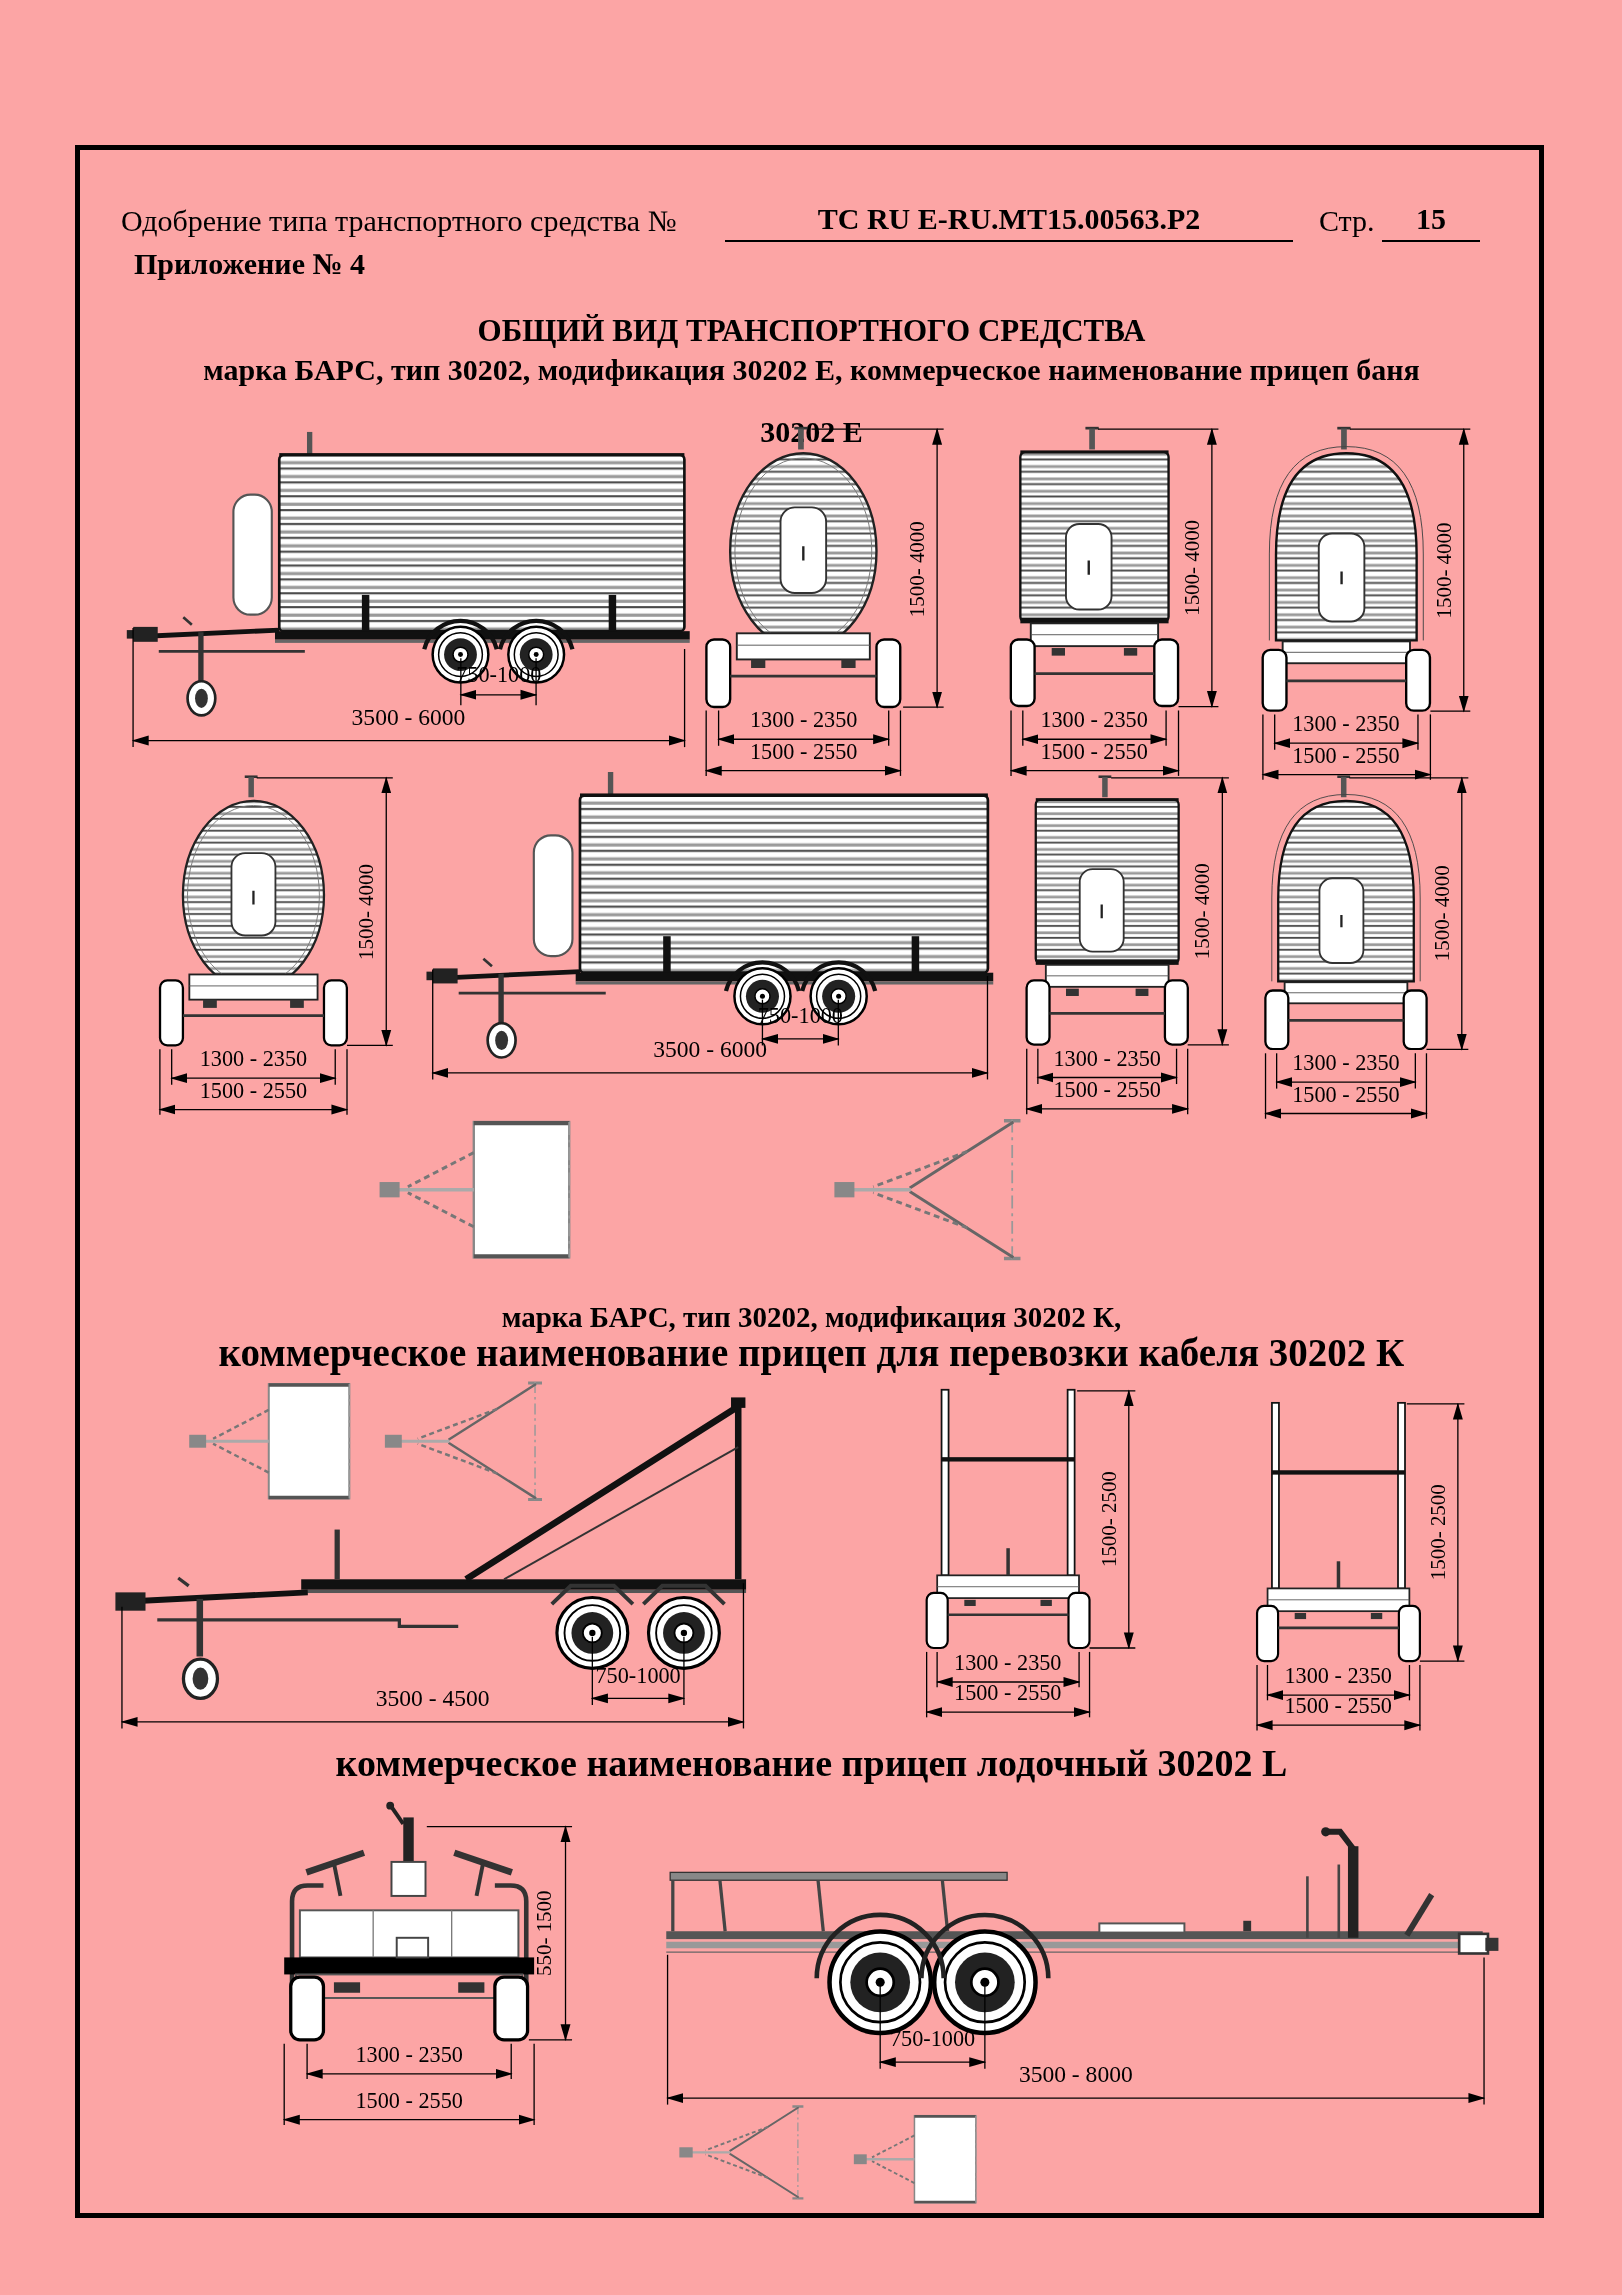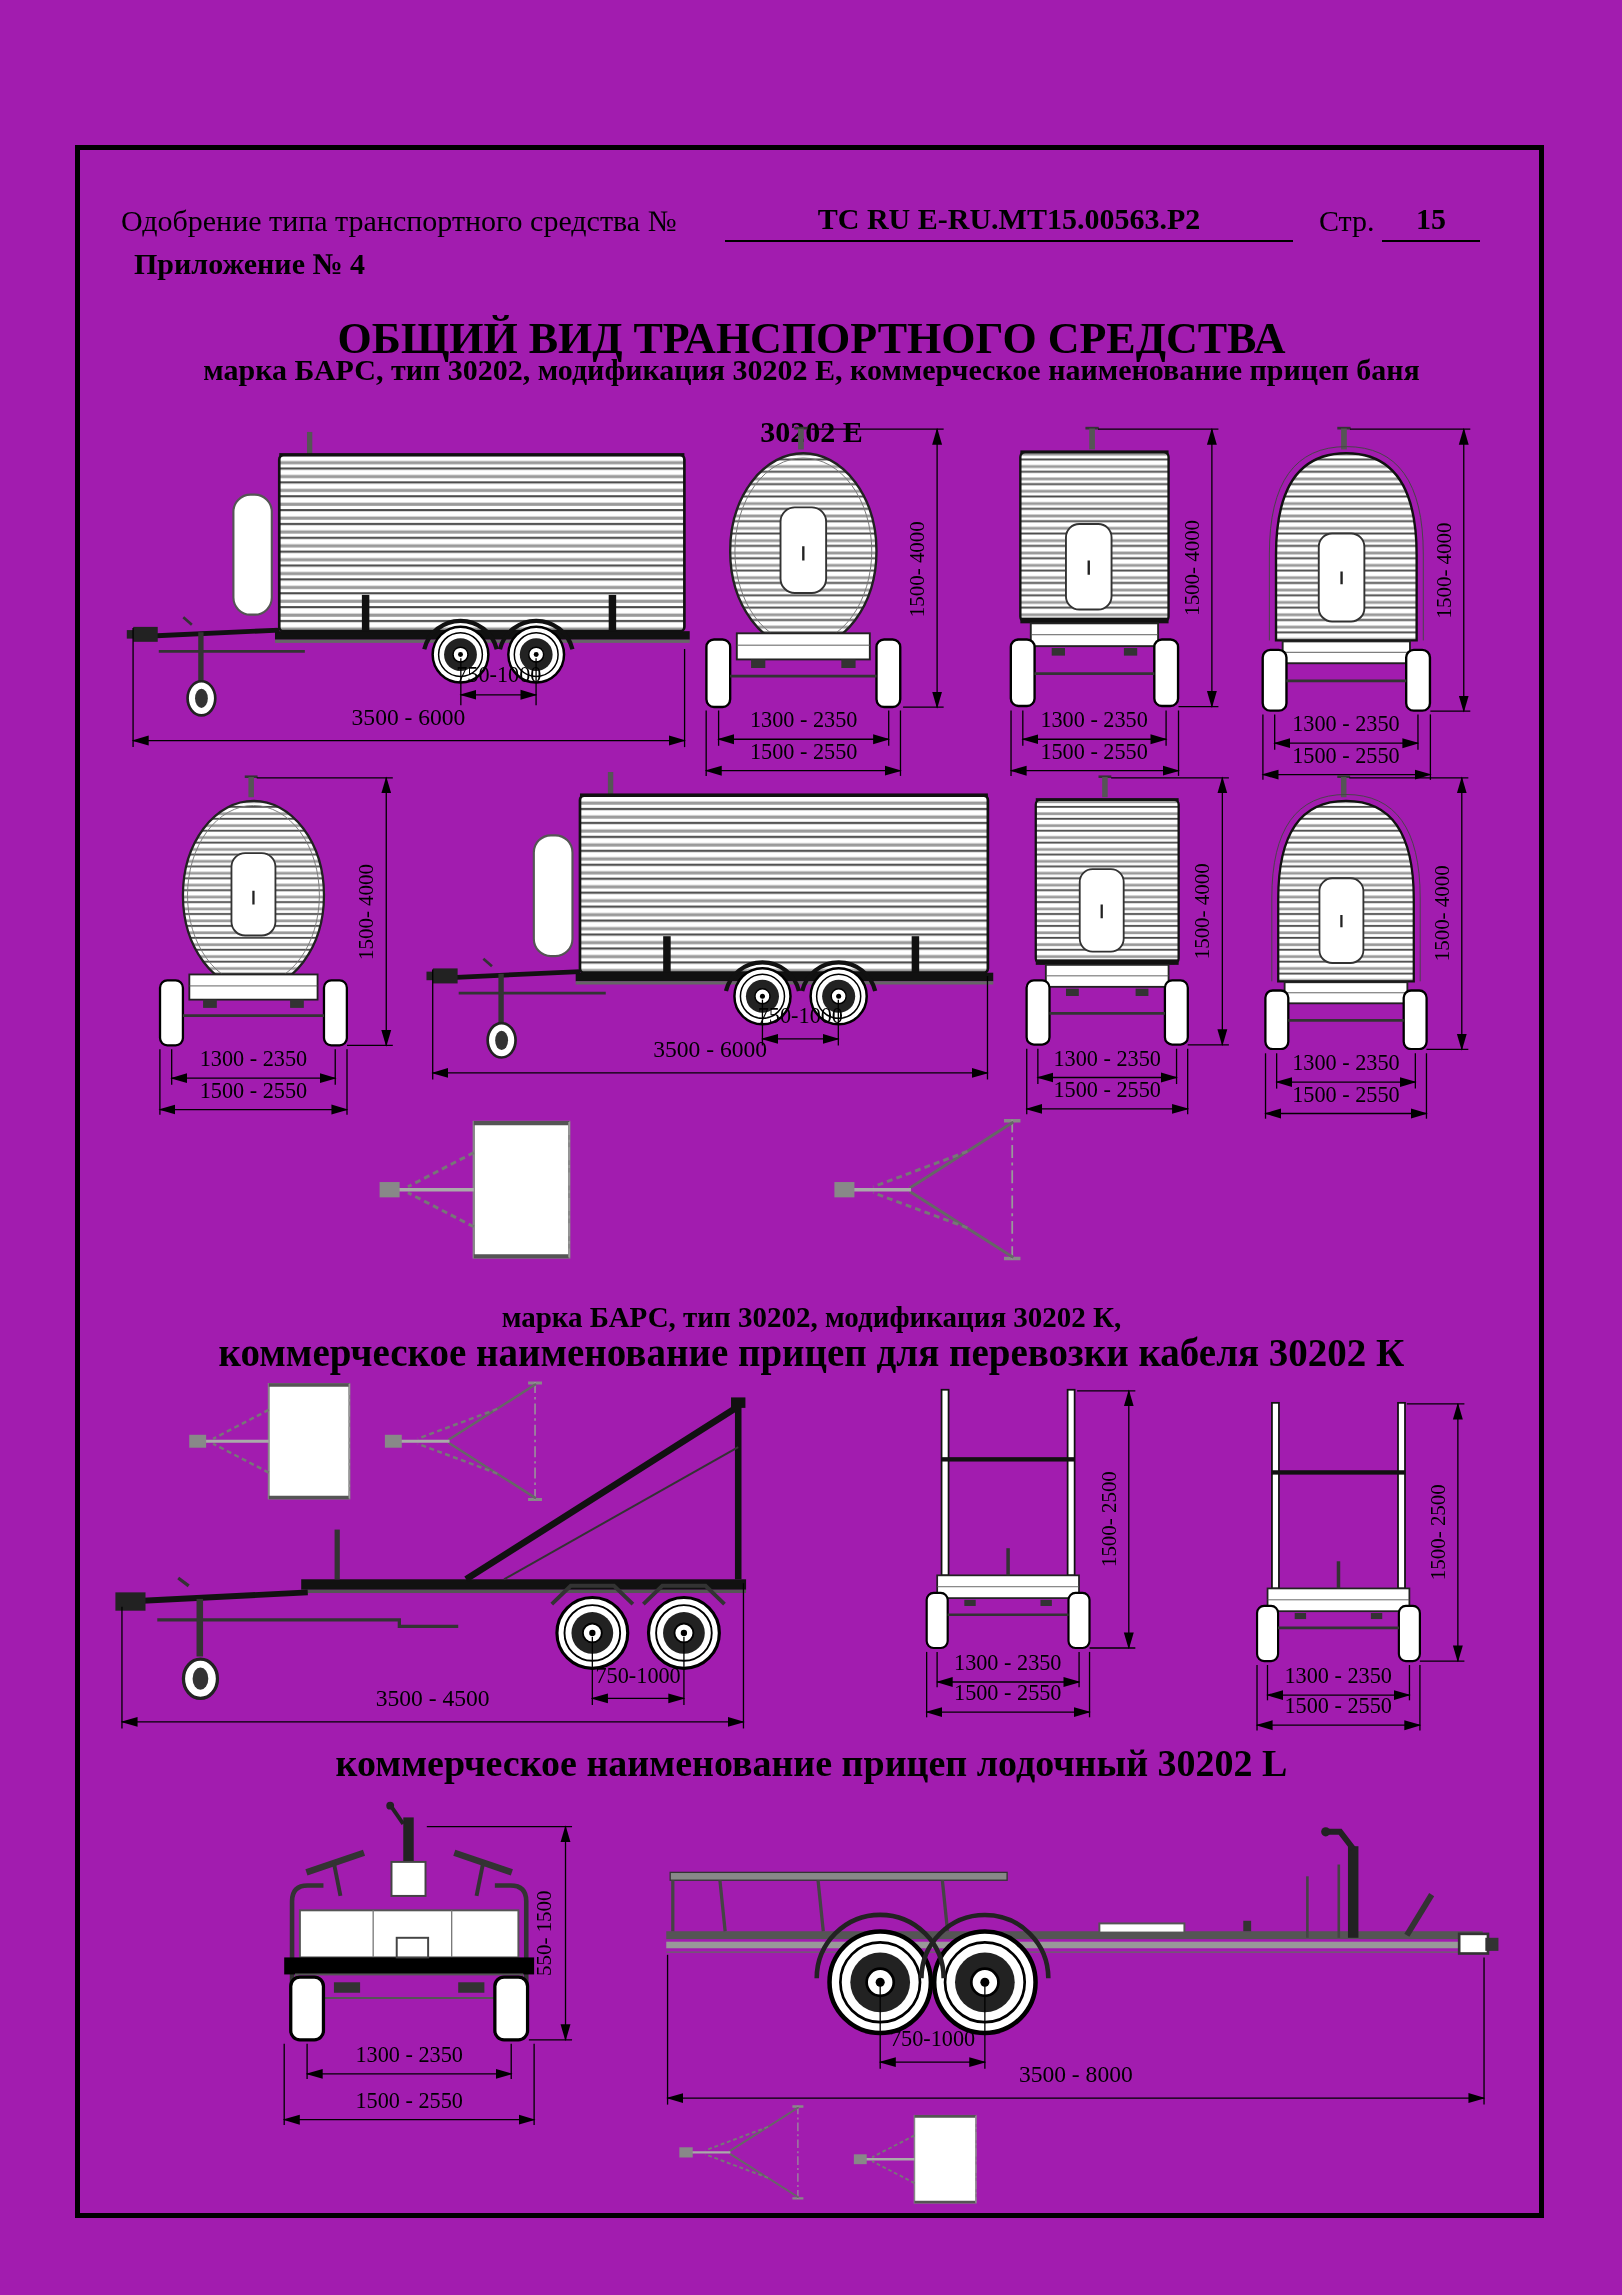--- a/index.html
+++ b/index.html
@@ -1,16 +1,16 @@
 <!DOCTYPE html>
 <html style="font-size:10.5px"><head>
 <meta charset="utf-8">
 <style>
   html,body{margin:0;padding:0;background:#e8e8e8;}
-  .page{position:relative;width:1623px;height:2295px;background:#a21caf;
+  .page{position:relative;width:1623px;height:2295px;background:#fca5a5;
         font-family:"Liberation Serif",serif;color:#000;overflow:hidden;}
   .abs{position:absolute;}
   .frame{left:75px;top:145px;width:1459px;height:2063px;border:5.2px solid #000;}
   .h1t{font-size:30px;white-space:nowrap;}
   .bold{font-weight:bold;}
   .u{border-bottom:2.6px solid #000;text-align:center;}
   .ttl{left:0;width:1623px;text-align:center;font-weight:bold;white-space:nowrap;}
   svg text{font-family:"Liberation Serif",serif;font-size:34px;fill:#000;text-anchor:middle;}
   svg text.big{font-size:36px;}
   svg text.vdim{font-size:32px;}
@@ -22,21 +22,21 @@
 <div class="page">
 
   <div class="abs frame"></div>
 
   <div class="abs h1t" style="left:121px;top:204px;">Одобрение типа транспортного средства №</div>
   <div class="abs h1t bold u" style="left:725px;top:202px;width:568px;height:38px;">ТС RU E-RU.MT15.00563.P2</div>
   <div class="abs h1t" style="left:1319px;top:204px;">Стр.</div>
   <div class="abs h1t bold u" style="left:1382px;top:202px;width:98px;height:38px;">15</div>
   <div class="abs h1t bold" style="left:134px;top:247px;">Приложение № 4</div>
 
-  <div class="abs ttl" style="top:313px;font-size:44px;">ОБЩИЙ ВИД ТРАНСПОРТНОГО СРЕДСТВА</div>
+  <div class="abs ttl" style="top:313px;font-size:31px;">ОБЩИЙ ВИД ТРАНСПОРТНОГО СРЕДСТВА</div>
   <div class="abs ttl" style="top:353px;font-size:30px;">марка БАРС, тип 30202, модификация 30202 Е, коммерческое наименование прицеп баня</div>
   <div class="abs ttl" style="top:387px;font-size:30px;margin-top:28px;">30202 Е</div>
 
   <div class="abs ttl" style="top:1301px;font-size:29px;">марка БАРС, тип 30202, модификация 30202 К,</div>
   <div class="abs ttl" style="top:1330px;font-size:39px;">коммерческое наименование прицеп для перевозки кабеля 30202 К</div>
 
   <div class="abs ttl" style="top:1741px;font-size:38px;">коммерческое наименование прицеп лодочный 30202 L</div>
 
   <svg class="abs drawings" width="1623" height="2295" viewBox="0 0 2480 3508">
     <defs>

